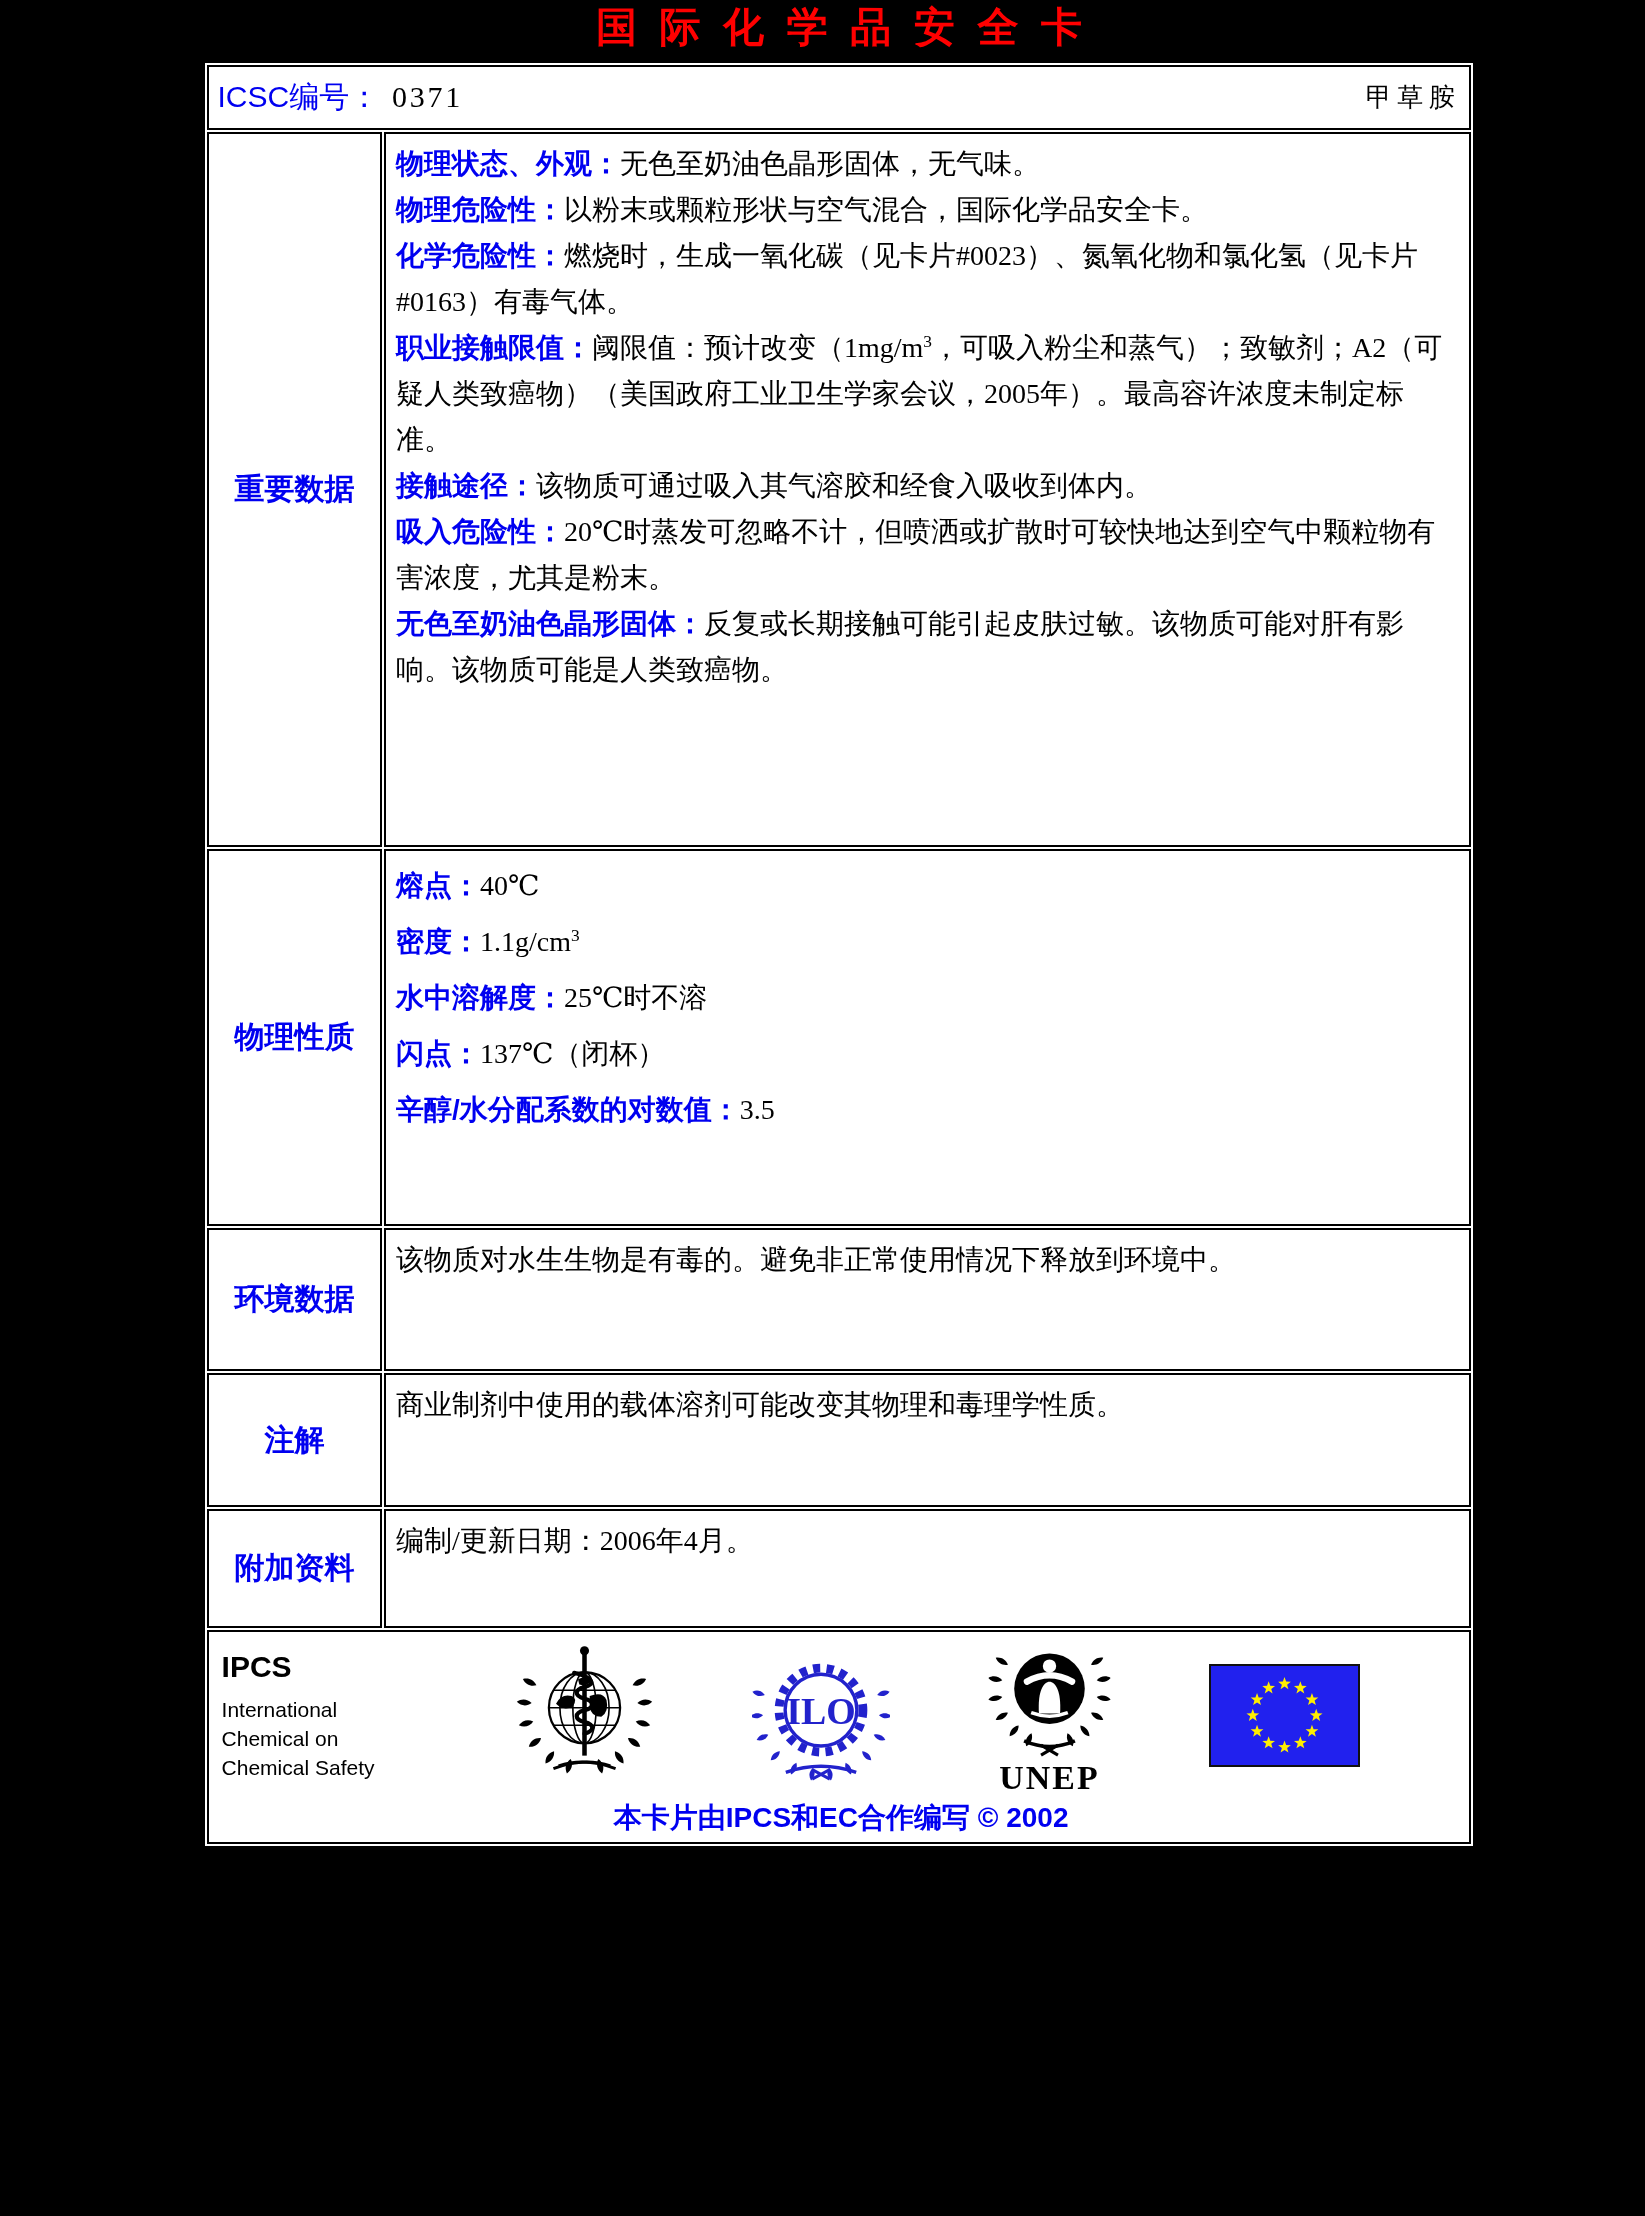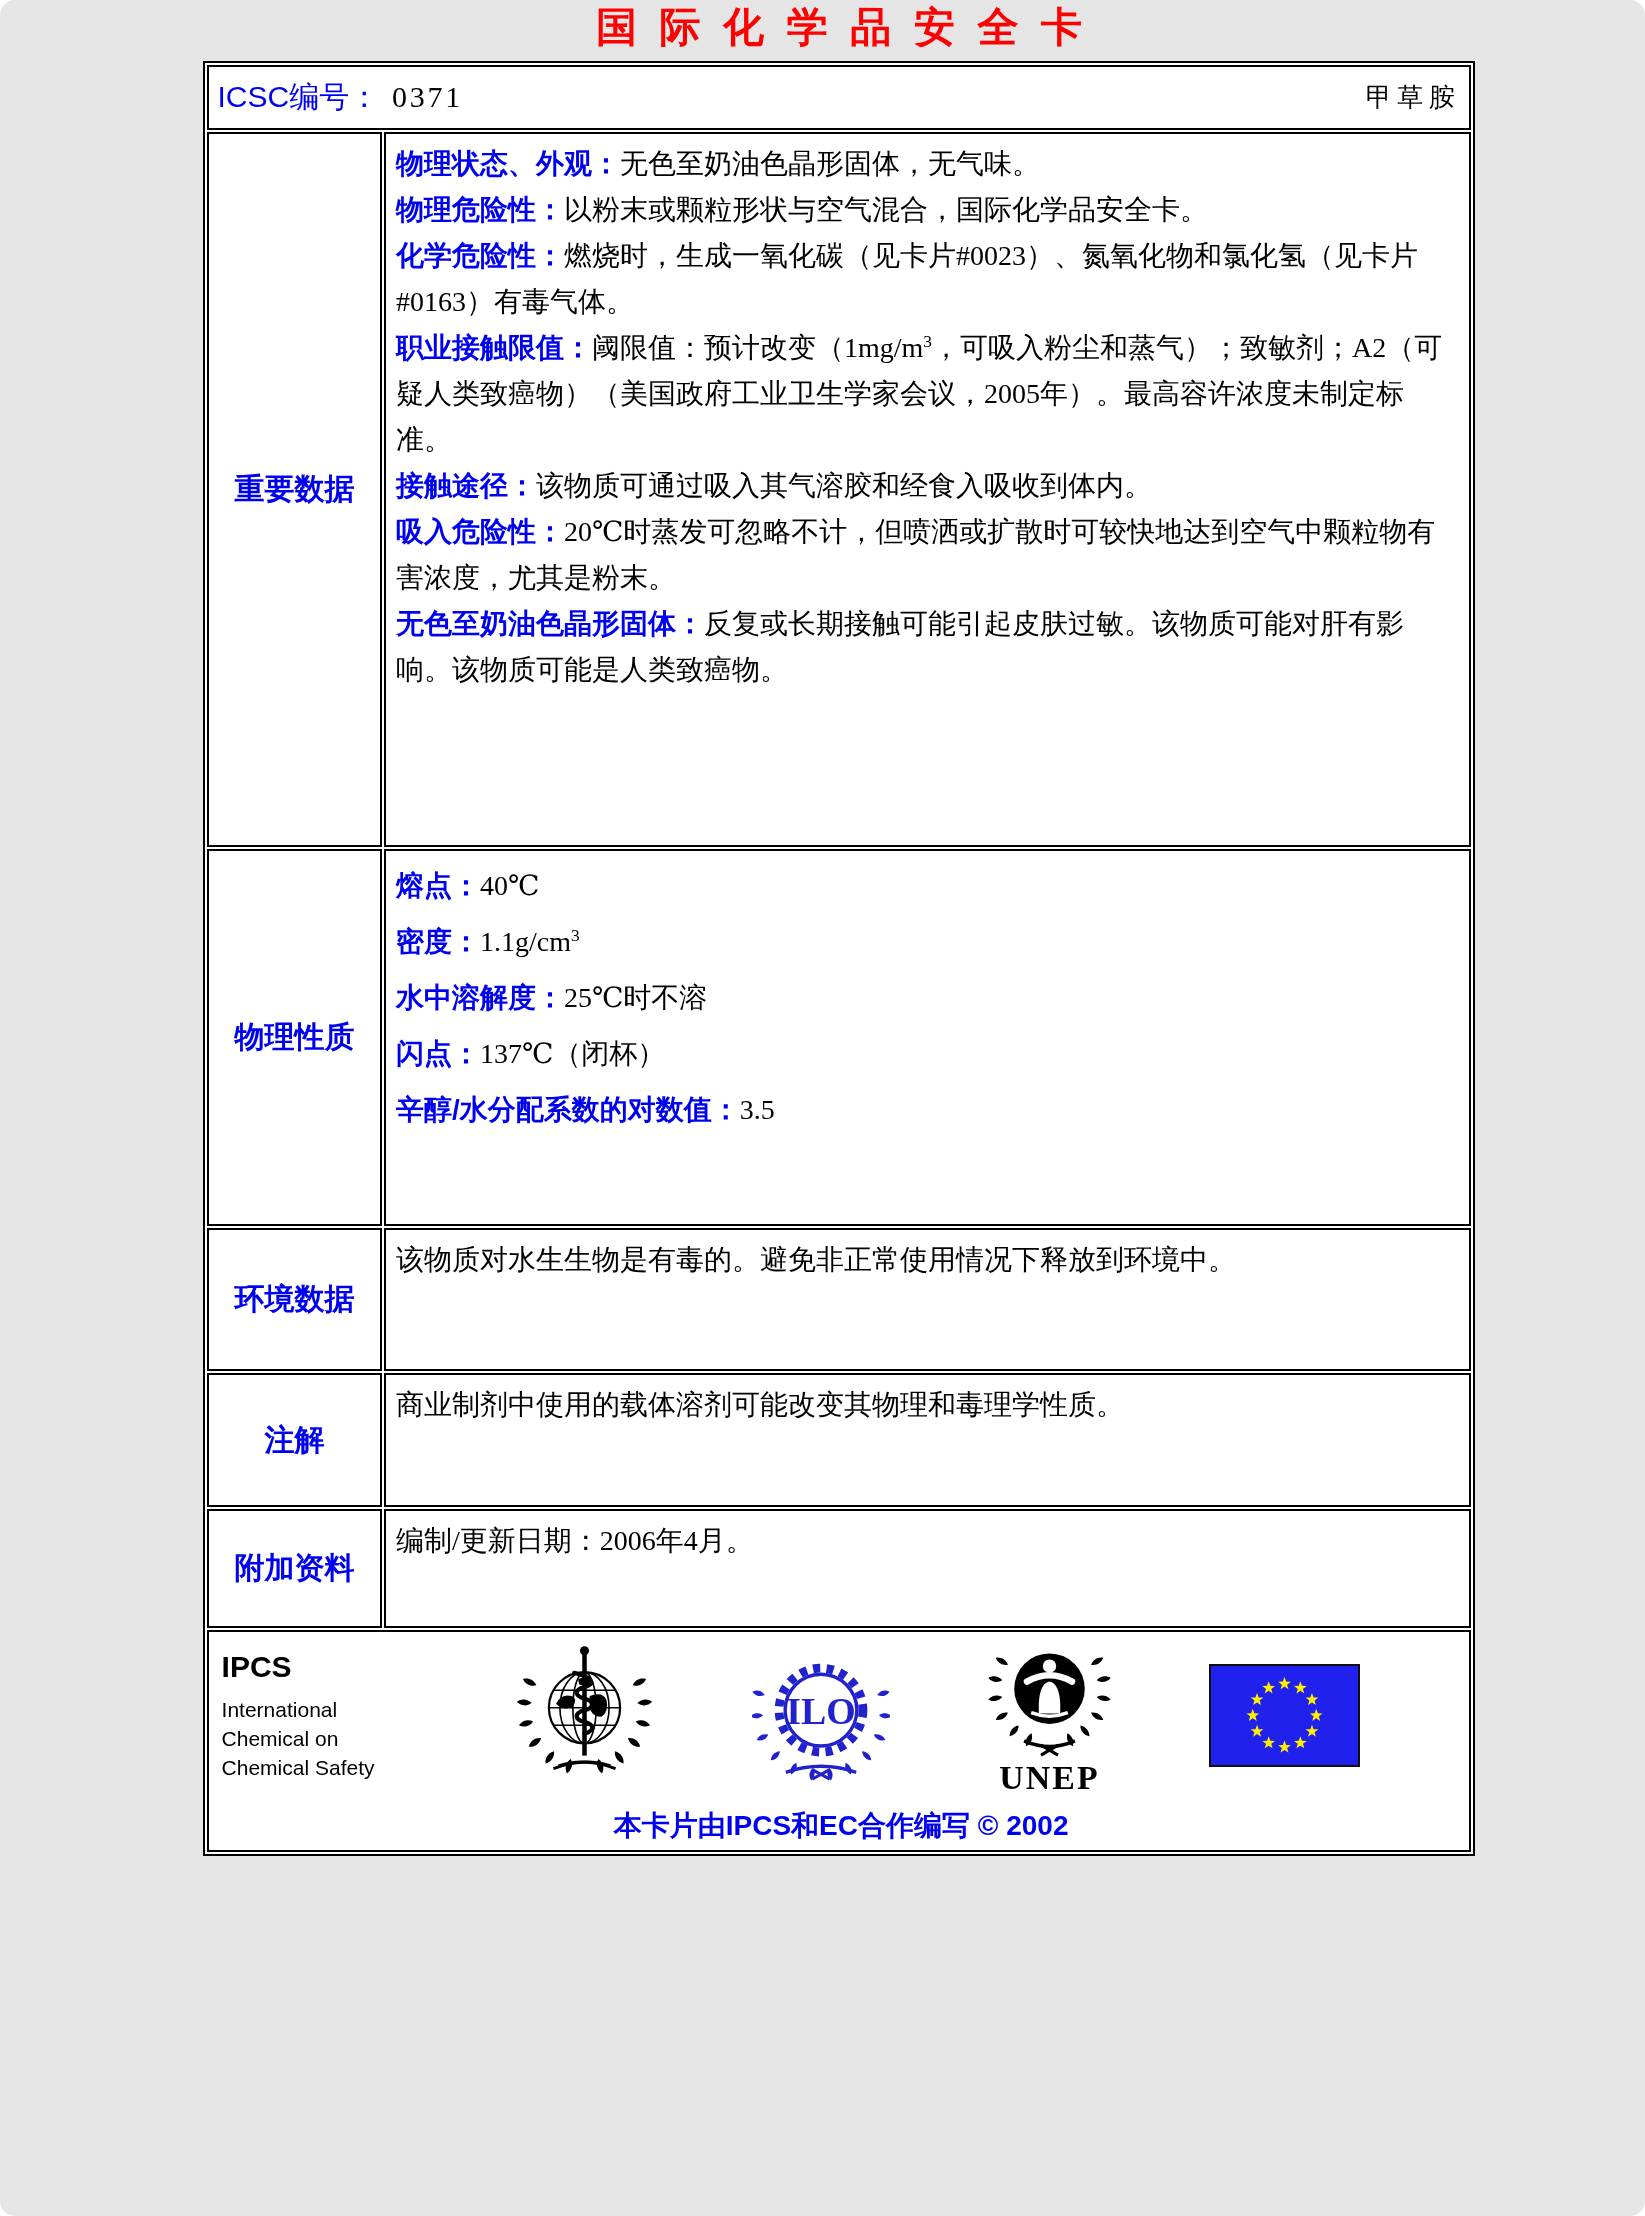--- a/index.html
+++ b/index.html
@@ -1,18 +1,18 @@
 <!DOCTYPE html>
 <html style="font-size:11.3px"><head>
 <meta charset="utf-8">
 <style>
   * { margin:0; padding:0; box-sizing:border-box; }
   body { background:#ffffff; }
-  .page { width:1645px; height:2216px; background:#e5e5e5; position:relative;
-          font-family:"Liberation Serif","DejaVu Serif",serif; color:#000;border-radius:15px; }
+  .page { width:1645px; height:2216px; background:#000000; position:relative;
+          font-family:"Liberation Serif","DejaVu Serif",serif; color:#000; }
   .sheet { margin-left:203px; width:1272px; }
   .doc-title { text-align:center; color:#ff0000; font-weight:bold; font-size:41px;
                letter-spacing:22.6px; padding:4.2px 0 10px 22.6px; line-height:1.15;
                font-family:"Liberation Serif","DejaVu Serif",serif; }
   table.card { width:1272px; border:2.8px solid #000; border-collapse:separate;
                border-spacing:2.8px; background:#fff; }
   td.cell { border:2.1px solid #000; background:#fff; }
   td.head-cell { height:65px; vertical-align:middle; padding:0 8.5px; font-size:30px; }
   .head-flex { display:flex; justify-content:space-between; align-items:center; }
   .blue-lab { color:#0000f0; font-weight:normal;
@@ -32,21 +32,21 @@
   td.logos-cell { height:185px; padding:8.5px 2.8px 5.6px 7px; vertical-align:top; }
   .logos-flex { display:flex; align-items:center; justify-content:space-between;
                 padding-right:106px; height:150px; }
   .ipcs-block { font-family:"Liberation Sans","DejaVu Sans",sans-serif;
                 width:202px; padding-left:5.6px; }
   .ipcs-name { font-size:30px; font-weight:bold; margin-bottom:11.3px; }
   .ipcs-line { font-size:21px; line-height:29px; }
   .eu-flag { width:151px; height:103px; background:#2121ee; border:2.1px solid #101010;
              display:flex; align-items:center; justify-content:center; }
   .copyright { text-align:center; color:#0000f0; font-weight:bold; font-size:28px;
-               font-family:"Liberation Sans","DejaVu Sans",sans-serif; margin-top:16px; }
+               font-family:"Liberation Sans","DejaVu Sans",sans-serif; margin-top:8px; }
   .copyright .cp-year { font-weight:bold; }
   td.footer-cell { height:66px; vertical-align:middle; padding:0 8.5px; font-size:26px; }
   .flabel { font-family:"Liberation Sans","DejaVu Sans",sans-serif; font-weight:bold;
             margin-right:4.2px; }
   svg text { font-family:"Liberation Serif","DejaVu Serif",serif; }
 </style>
 </head>
 <body>
 
 <div class="page">

